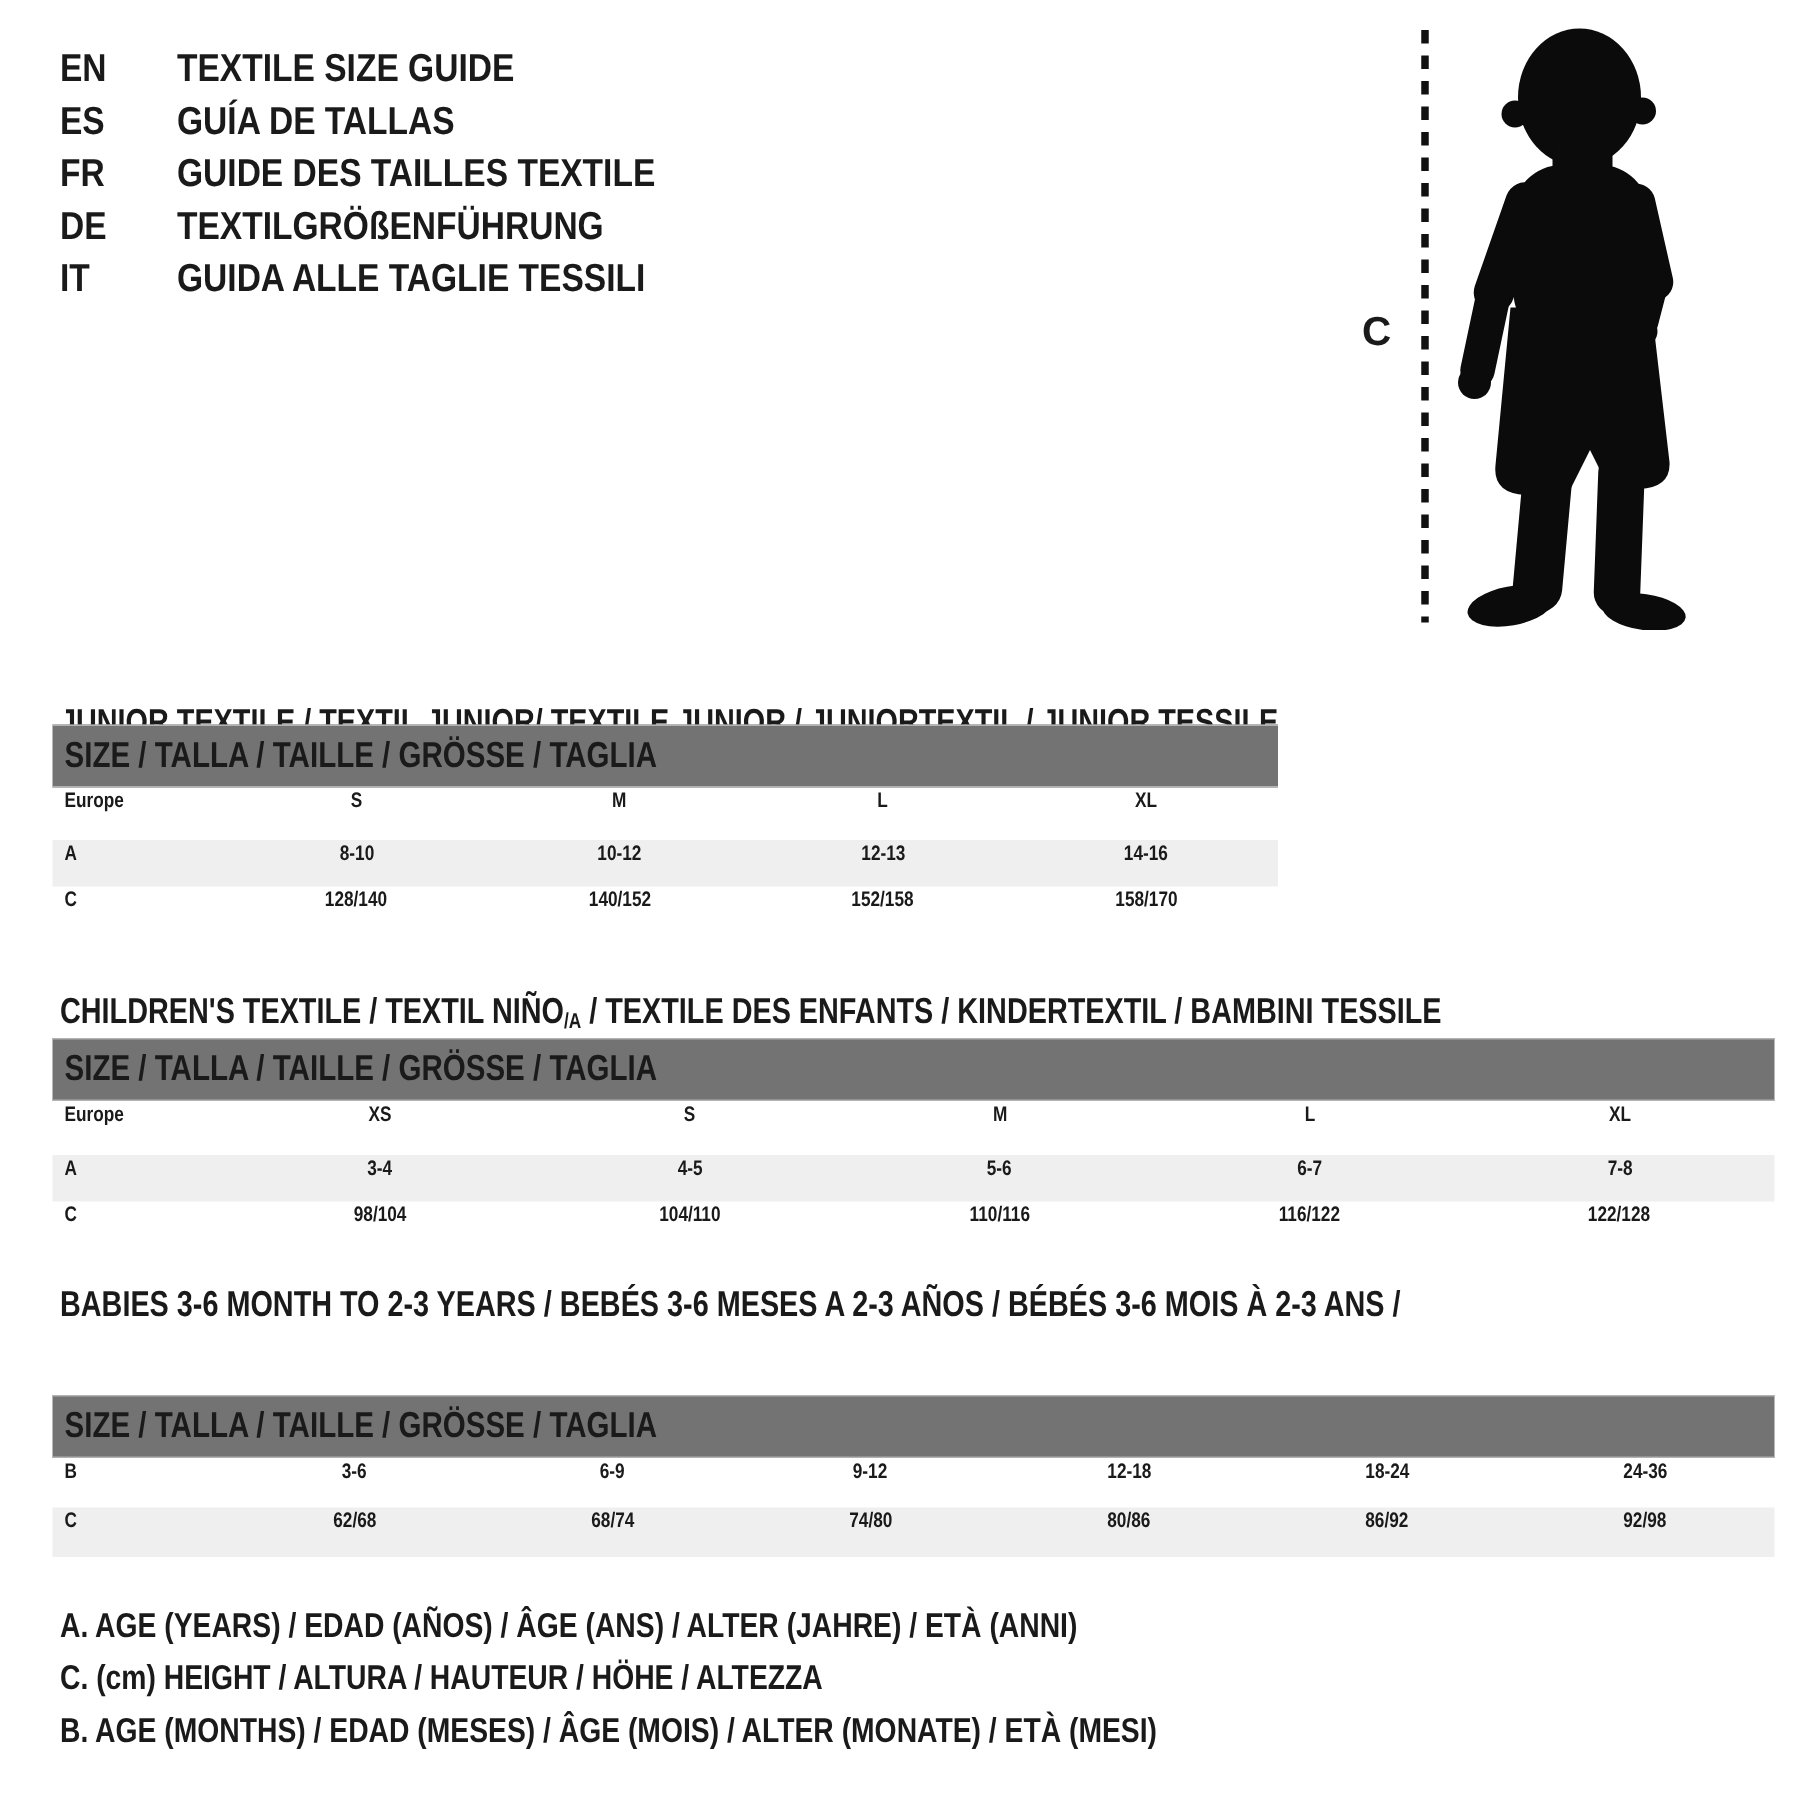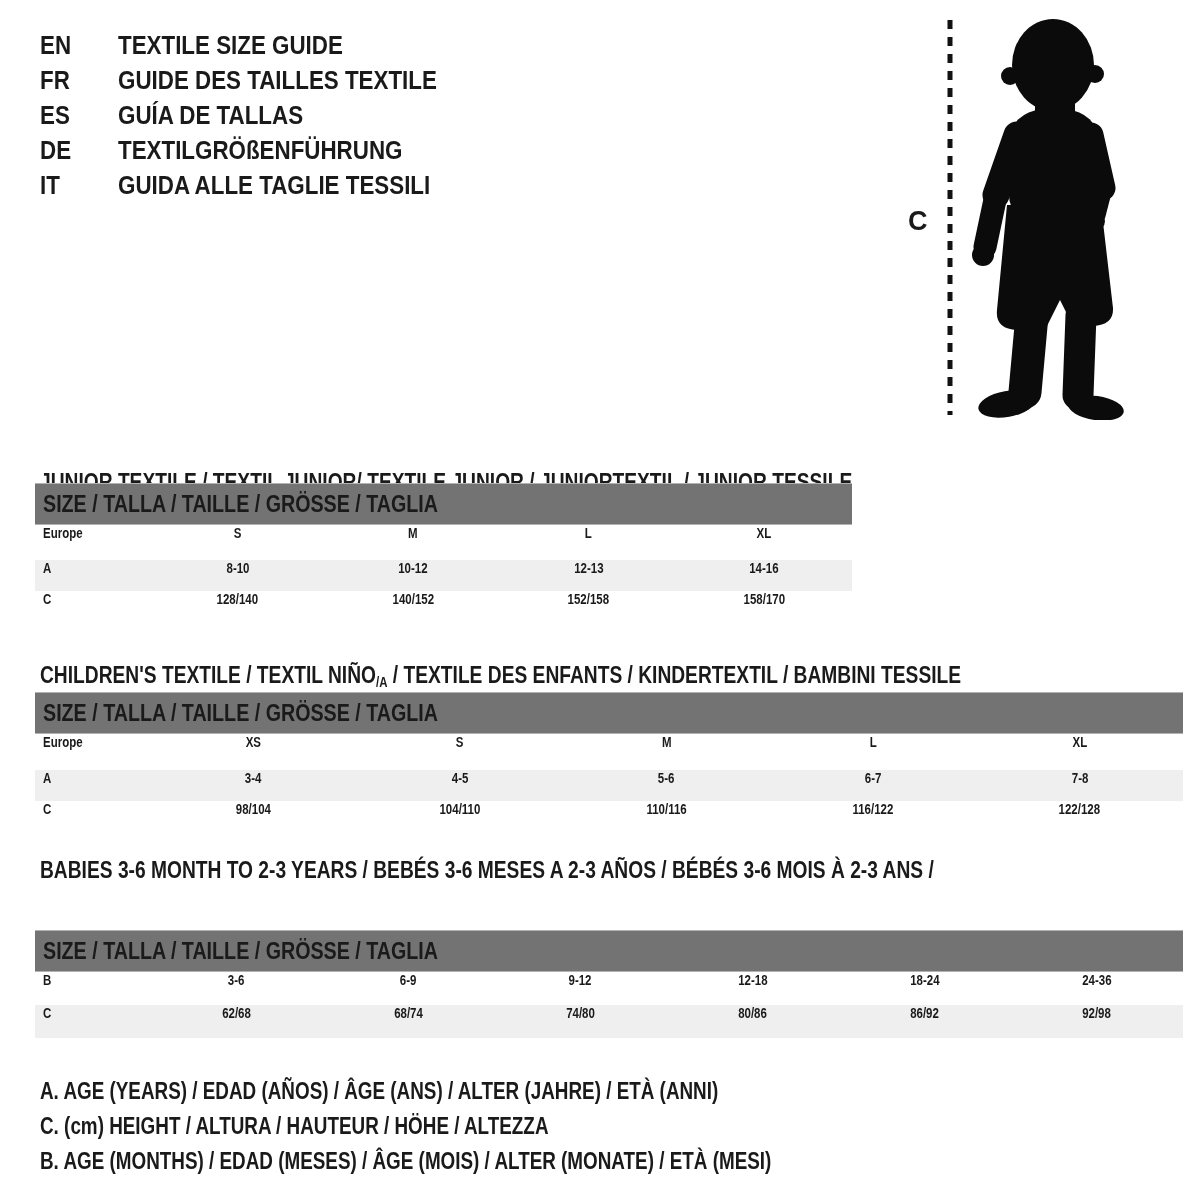--- a/index.html
+++ b/index.html
@@ -39,39 +39,39 @@
   .cell{flex:1;text-align:center;}
 
   
   .sec-title .tline{display:block;height:35px;line-height:35px;}
 
   
   .subsm{font-size:0.6em;vertical-align:-0.25em;}
 
   
   .legend{position:absolute;left:40px;top:1070px;}
-  .legend-line{height:35px;display:flex;align-items:flex-end;font-size:23px;}
+  .legend-line{height:35px;display:flex;align-items:flex-start;font-size:23px;}
 </style>
 </head>
 <body>
 
 <div class="canvas">
 
   <header class="lang-block">
     <div class="lang-row">
       <span class="lang-code"><span class="cx">EN</span></span>
       <span class="lang-title"><span class="cx">TEXTILE SIZE GUIDE</span></span>
     </div>
     <div class="lang-row">
+      <span class="lang-code"><span class="cx">ES</span></span>
+      <span class="lang-title"><span class="cx">GUÍA DE TALLAS</span></span>
+    </div>
+    <div class="lang-row">
       <span class="lang-code"><span class="cx">FR</span></span>
       <span class="lang-title"><span class="cx">GUIDE DES TAILLES TEXTILE</span></span>
-    </div>
-    <div class="lang-row">
-      <span class="lang-code"><span class="cx">ES</span></span>
-      <span class="lang-title"><span class="cx">GUÍA DE TALLAS</span></span>
     </div>
     <div class="lang-row">
       <span class="lang-code"><span class="cx">DE</span></span>
       <span class="lang-title"><span class="cx">TEXTILGRÖßENFÜHRUNG</span></span>
     </div>
     <div class="lang-row">
       <span class="lang-code"><span class="cx">IT</span></span>
       <span class="lang-title"><span class="cx">GUIDA ALLE TAGLIE TESSILI</span></span>
     </div>
   </header>

